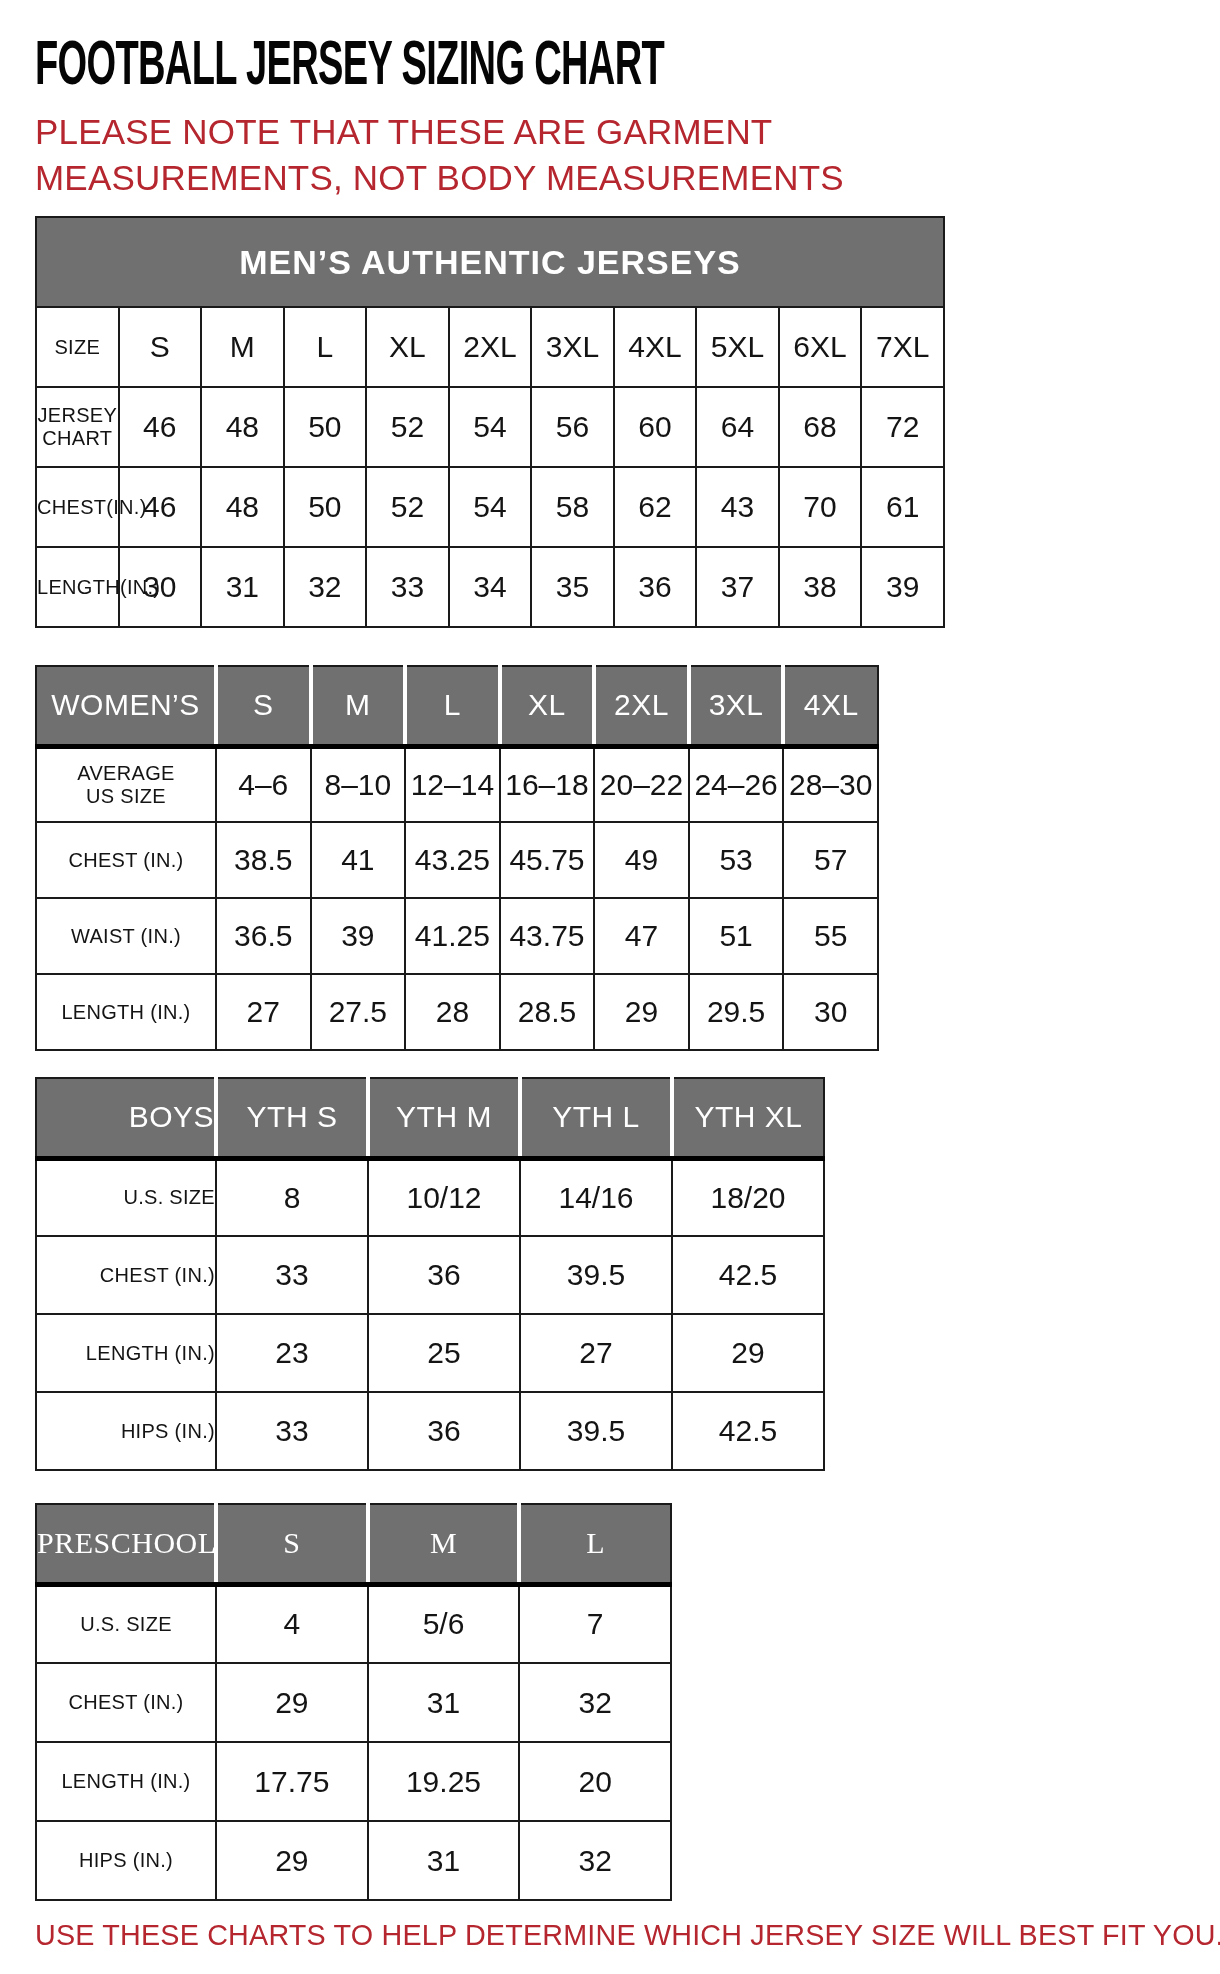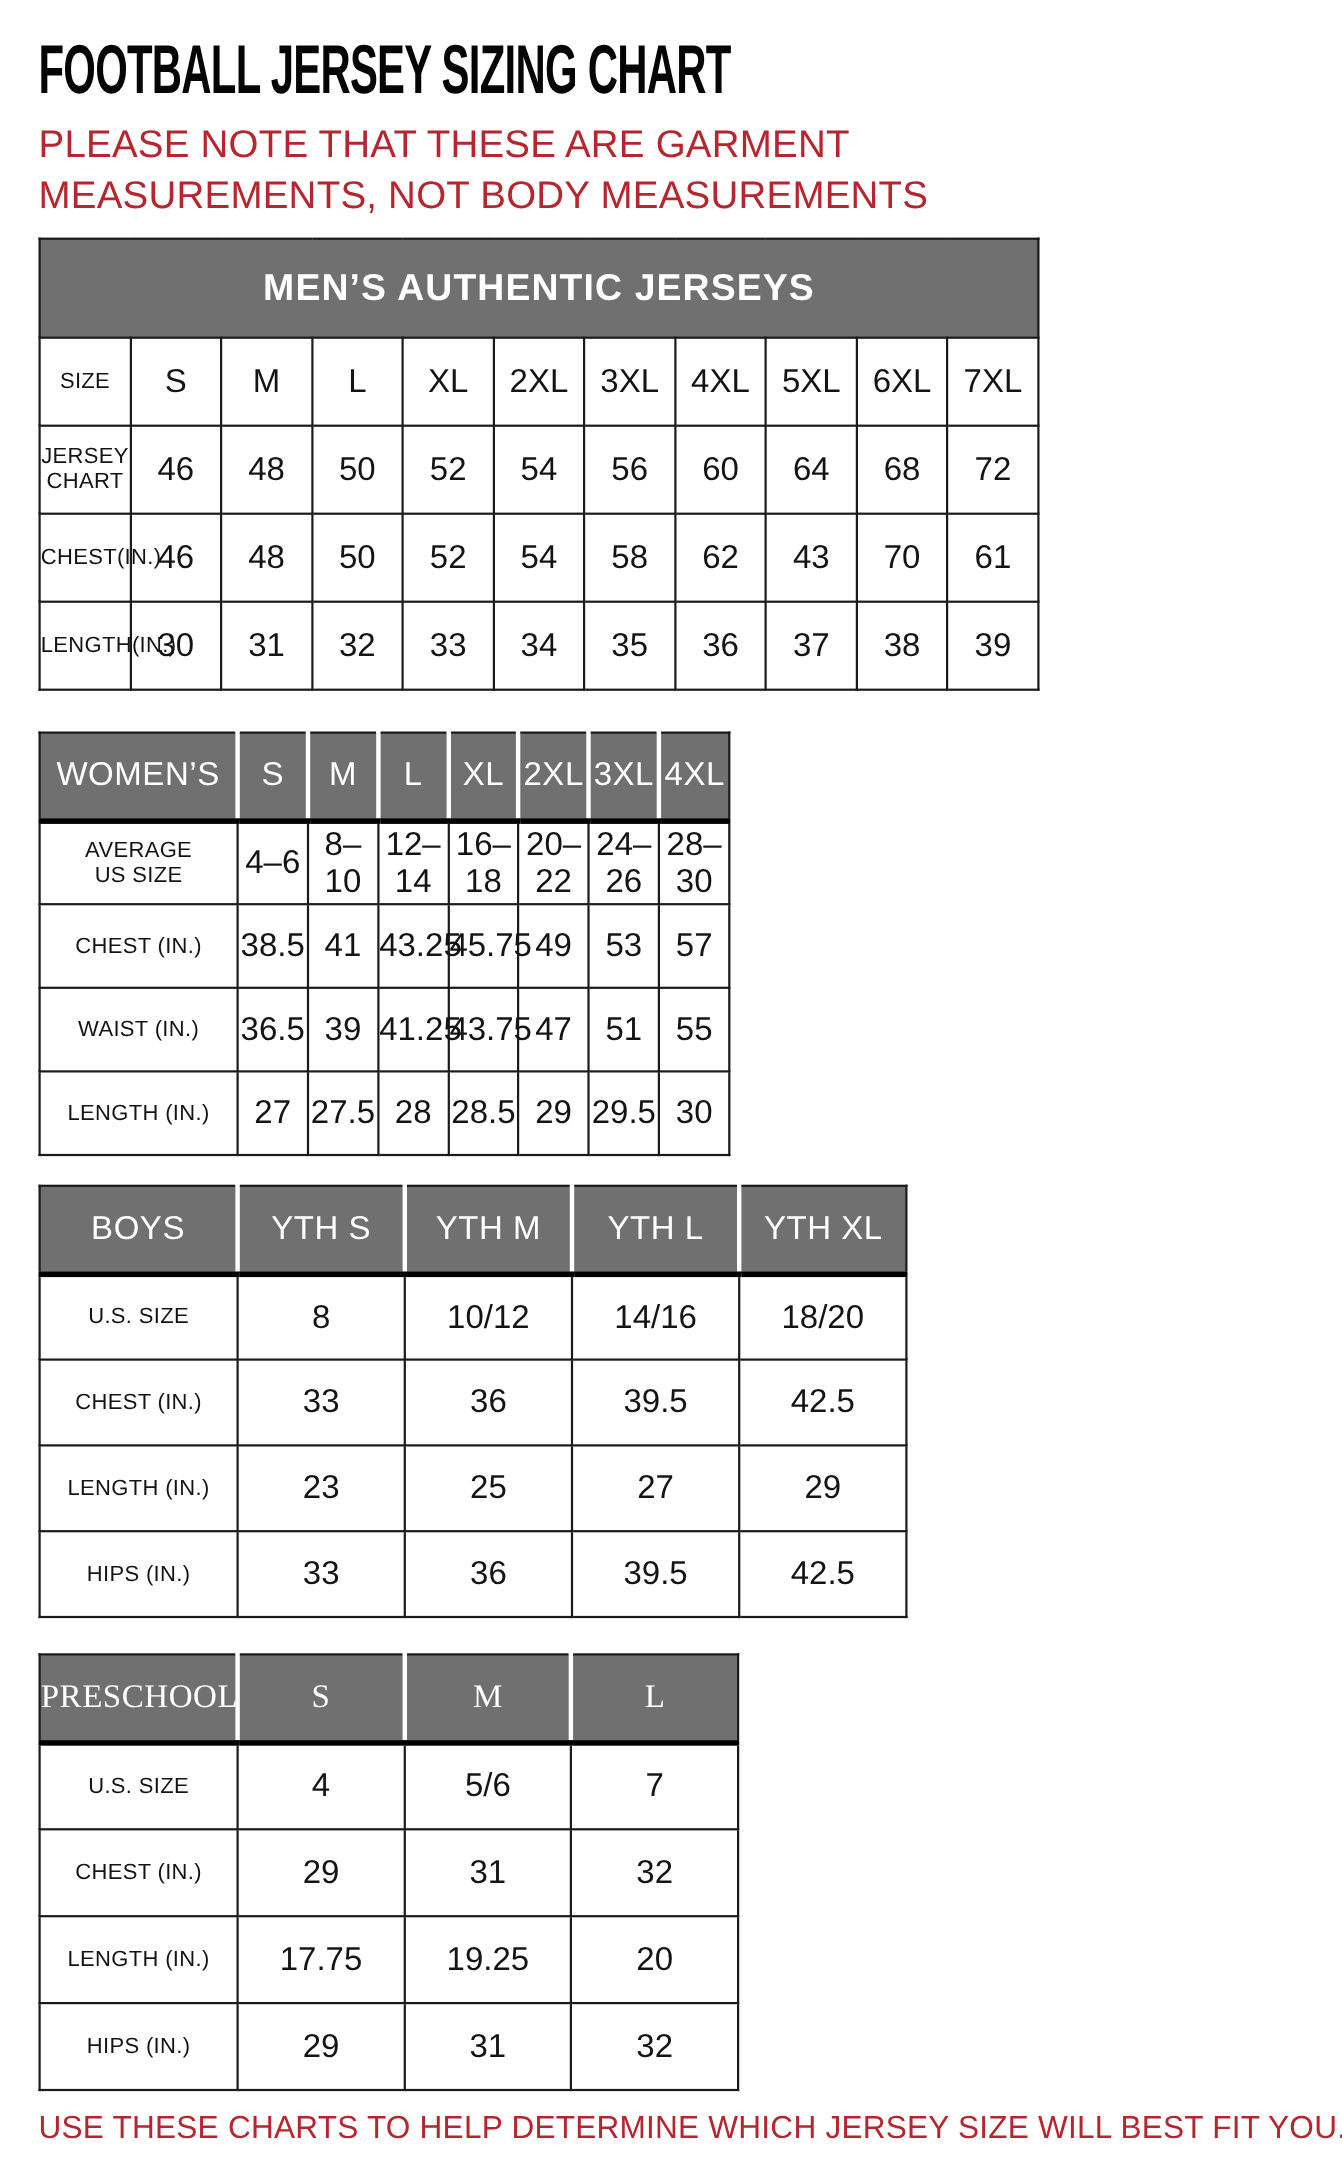--- a/index.html
+++ b/index.html
@@ -72,27 +72,27 @@
   }
   table.sz tr.hdr th + th { border-left: 4px solid #ffffff; }
 
   
   .tbl-mens table { width: 910px; }
   .tbl-mens td:first-child, .tbl-mens th:first-child:not(.band) { width: 183px; }
   .tbl-mens td { height: 80px; }
   .tbl-mens tr:first-of-type td { height: 72px; }
   .tbl-mens { margin-bottom: 37px; }
 
-  .tbl-womens table { width: 629px; padding-left: 44px; }
+  .tbl-womens table { width: 844px; padding-left: 44px; }
   .tbl-womens td:first-child, .tbl-womens tr.hdr th:first-child { width: 180px; }
   .tbl-womens td { height: 76px; }
   .tbl-womens { margin-bottom: 26px; }
 
   .tbl-boys table { width: 790px; }
-  .tbl-boys td:first-child, .tbl-boys tr.hdr th:first-child { width: 180px; }
+  .tbl-boys td:first-child, .tbl-boys tr.hdr th:first-child { width: 180px; text-align: right; }
   .tbl-boys td { height: 78px; }
   .tbl-boys { margin-bottom: 32px; }
 
   .tbl-preschool table { width: 637px; }
   .tbl-preschool td:first-child, .tbl-preschool tr.hdr th:first-child { width: 180px; }
   .tbl-preschool td { height: 79px; }
   .tbl-preschool tr.hdr th { height: 82px; font-family: Liberation Serif, serif; }
   .tbl-preschool { margin-bottom: 16px; }
 
   

